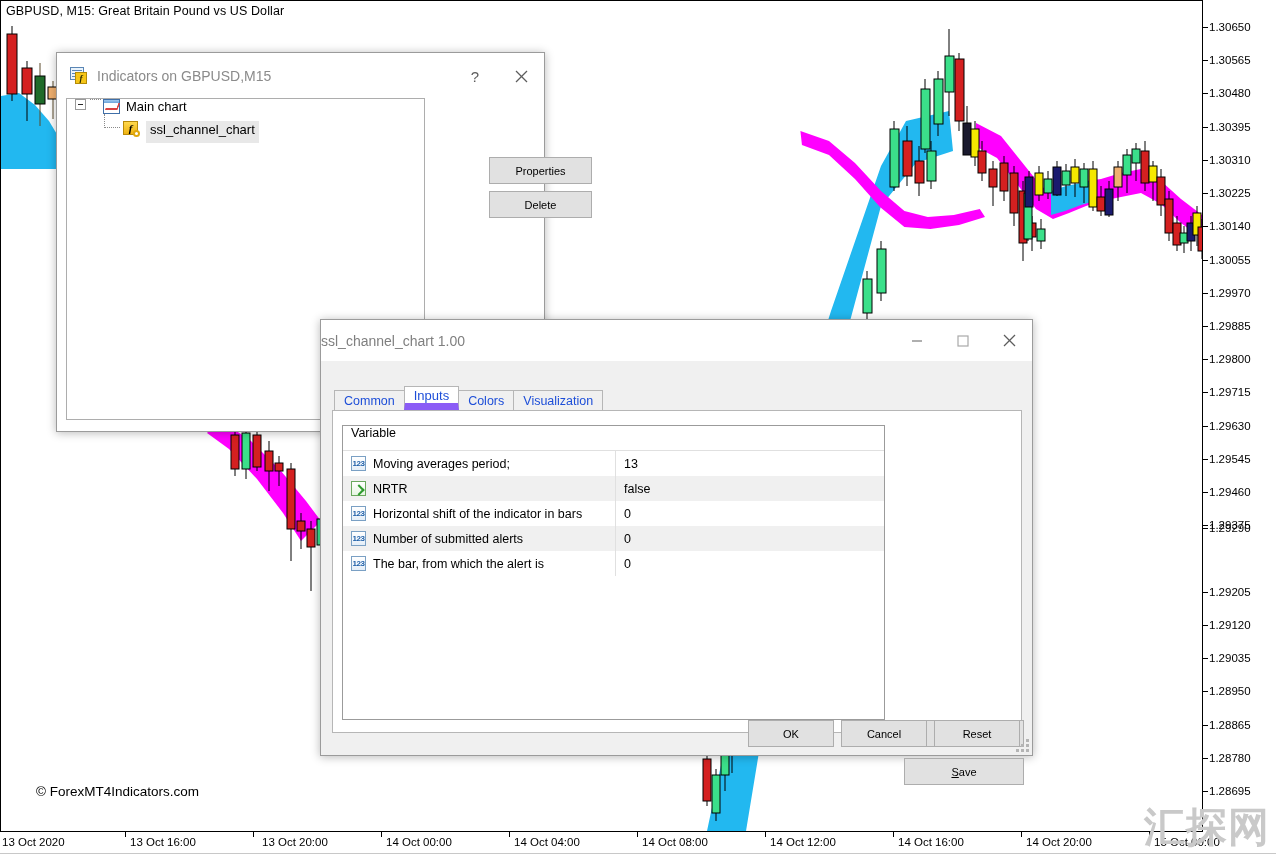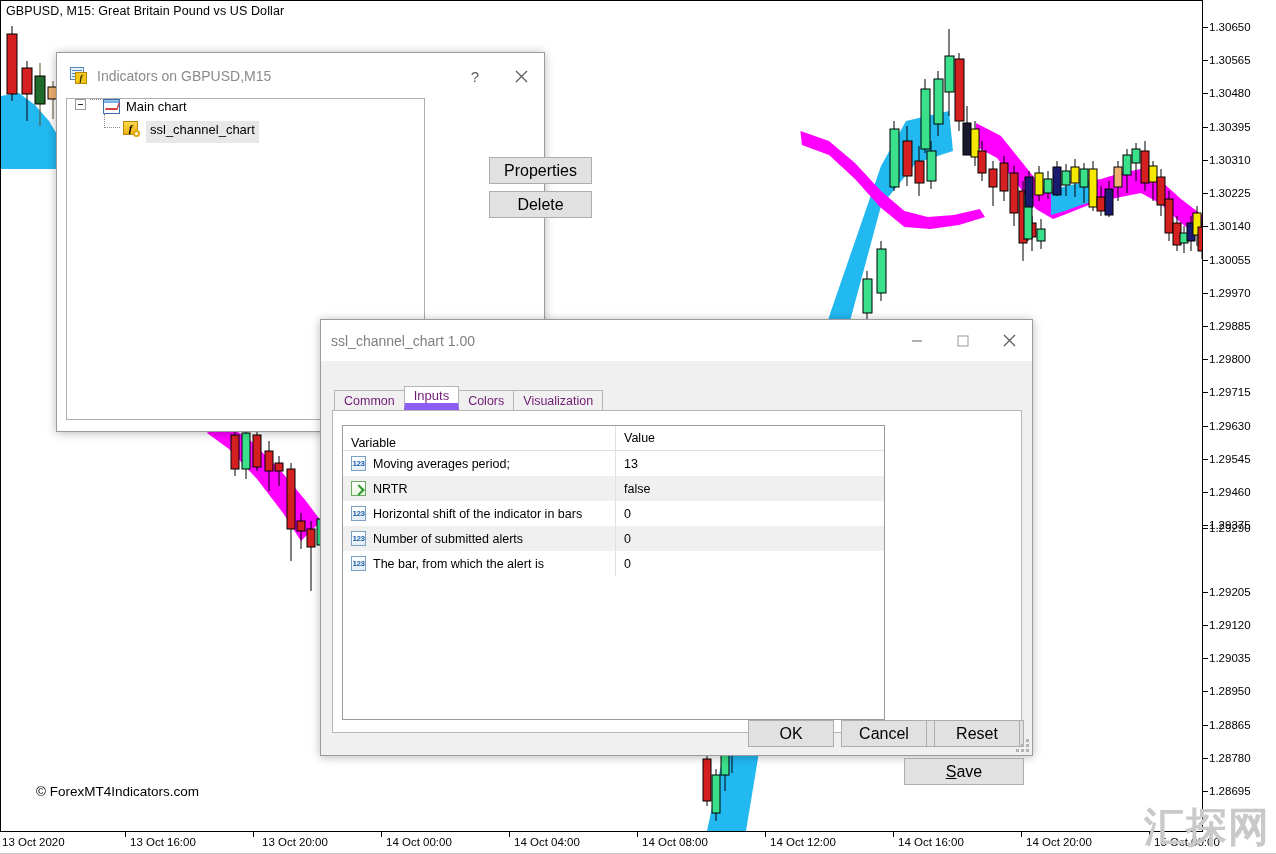--- a/index.html
+++ b/index.html
@@ -265,38 +265,38 @@
     border-radius: 50%;
     background: #fff;
   }
   .tree-label-sel {
     background: #e8e8e8;
     padding: 1px 4px;
   }
   .btn {
     background: #e1e1e1;
     border: 1px solid #adadad;
-    font-size: 16px;
+    font-size: 11px;
     color: #000;
     display: flex;
     align-items: center;
     justify-content: center;
     font-family: "Liberation Sans", sans-serif;
     cursor: default;
     user-select: none;
   }
   #btn-properties { position: absolute; left: 432px; top: 104px; width: 103px; height: 27px; }
   #btn-delete     { position: absolute; left: 432px; top: 138px; width: 103px; height: 27px; }
 
   
   #props-dialog {
     left: 320px; top: 319px;
     width: 713px; height: 437px;
   }
-  #props-dialog .win-title { height: 41px; padding-left: 10px; text-align: center; }
+  #props-dialog .win-title { height: 41px; padding-left: 0; text-align: center; }
   #props-dialog .win-title-text { font-size: 14px; color: #7f7f7f; }
   #props-dialog .win-btns { height: 41px; }
   #props-dialog .win-btn { width: 46px; height: 41px; }
   .dlg-body {
     position: absolute;
     left: 0; top: 41px;
     width: 711px; height: 394px;
     background: #f0f0f0;
   }
   .tabstrip {
@@ -306,21 +306,21 @@
     display: flex;
     align-items: flex-end;
   }
   .tab {
     height: 20px;
     padding: 0 9px;
     background: #f0f0f0;
     border: 1px solid #b6b6b6;
     border-bottom: none;
     font-size: 12.5px;
-    color: #701a75;
+    color: #1d4ed8;
     display: flex; align-items: center;
     margin-right: -1px;
     position: relative;
     cursor: default;
   }
   .tab.active {
     background: #ffffff;
     height: 24px;
     margin-top: -4px;
     border-bottom: 7px solid #8b5cf6;
@@ -339,21 +339,21 @@
     left: 9px; top: 14px;
     width: 543px; height: 295px;
     background: #ffffff;
     border: 1px solid #9b9b9b;
     overflow: hidden;
   }
   .grid-hdr {
     display: flex;
     height: 25px;
     border-bottom: 1px solid #e0e0e0;
-    align-items: flex-end;
+    align-items: flex-start;
   }
   .grid-hdr .c1, .grid-row .c1 { width: 272px; flex: 0 0 272px; padding-left: 8px; display: flex; align-items: center; }
   .grid-hdr .c2, .grid-row .c2 { flex: 1; padding-left: 8px; display: flex; align-items: center; border-left: 1px solid #e0e0e0; height: 100%; }
   .grid-hdr .c1, .grid-hdr .c2 { font-size: 12.5px; color: #000; }
   .grid-row {
     display: flex;
     height: 25px;
     align-items: center;
     font-size: 12.5px;
     color: #000;
@@ -698,21 +698,20 @@
         <div class="tab active">Inputs</div>
         <div class="tab">Colors</div>
         <div class="tab">Visualization</div>
       </div>
 
       <div class="tabpanel">
 
         <div class="param-grid">
           <div class="grid-hdr">
             <div class="c1">Variable</div>
-            <div class="c2">Value</div>
           </div>
 
           <div class="grid-row">
             <div class="c1">
               <span class="pi num"></span>
               <span class="pname">Moving averages period;</span>
             </div>
             <div class="c2">13</div>
           </div>
 

